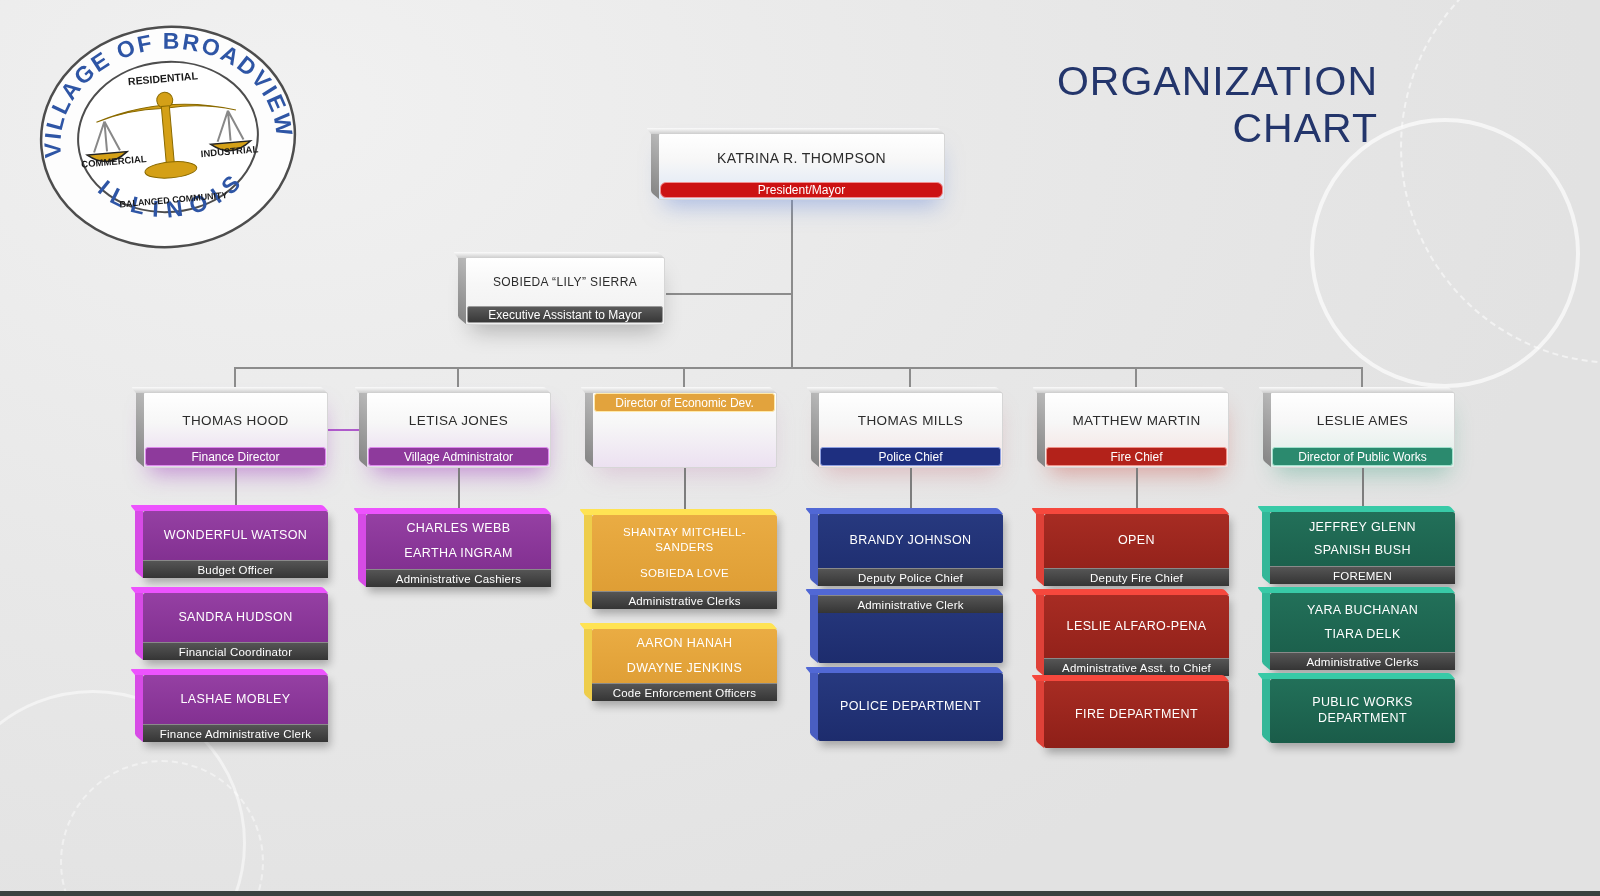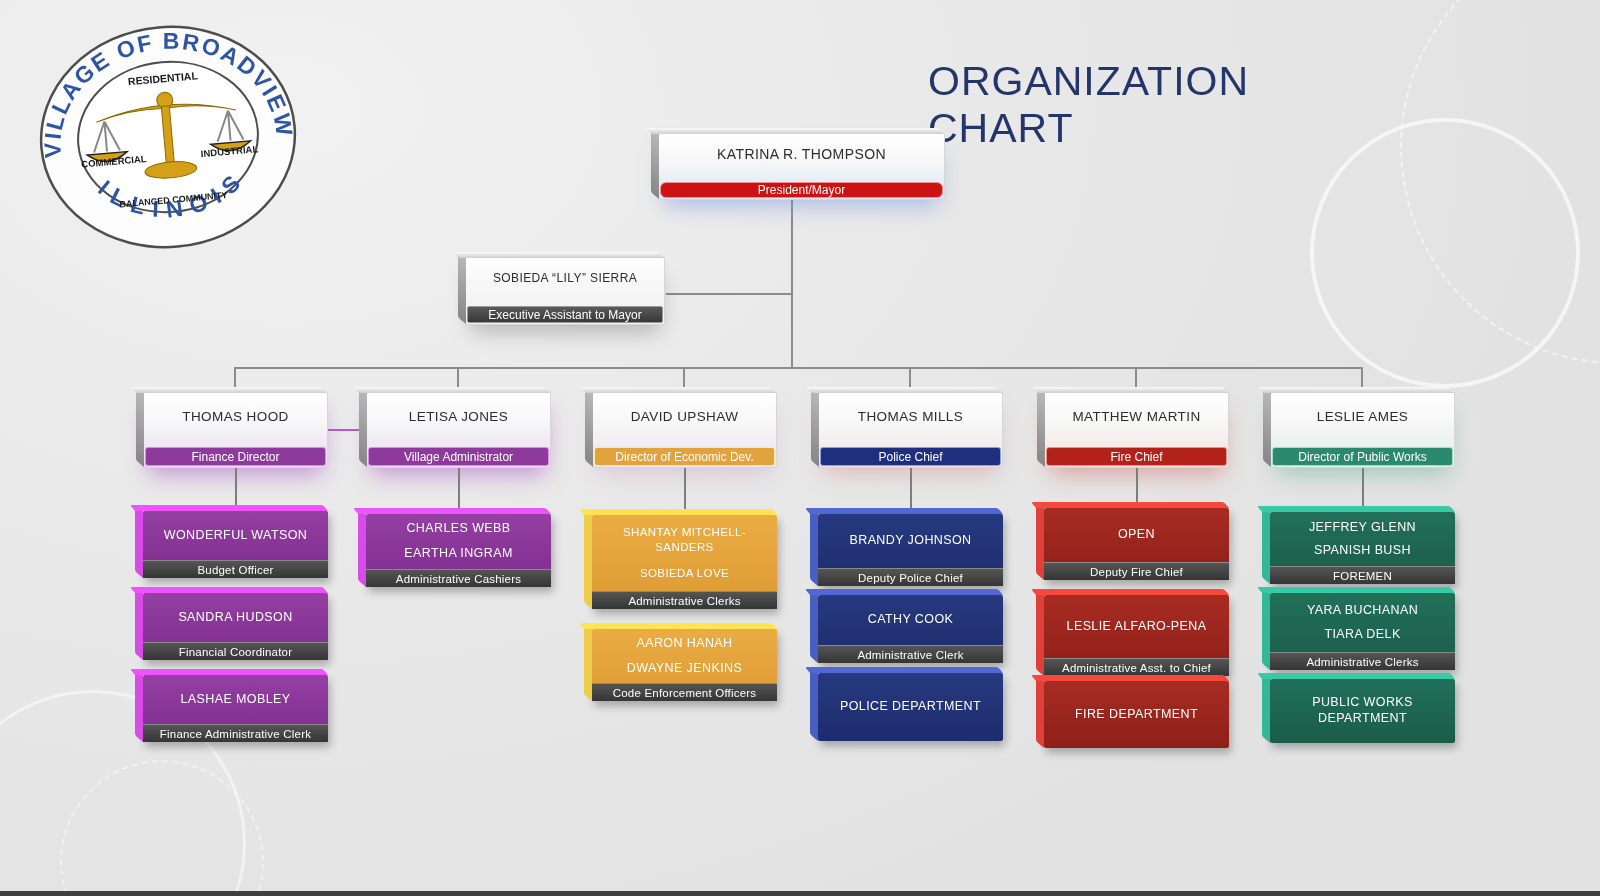--- a/index.html
+++ b/index.html
@@ -10,43 +10,43 @@
   }
   
   .deco { position:absolute; border-radius:50%; pointer-events:none; }
   .deco.d1 { left:1310px; top:118px; width:262px; height:262px; border:4px solid rgba(255,255,255,.65); }
   .deco.d2 { left:1400px; top:-70px; width:430px; height:430px; border:2px dashed rgba(255,255,255,.55); }
   .deco.d3 { left:-60px; top:690px; width:300px; height:300px; border:3px solid rgba(255,255,255,.5); }
   .deco.d4 { left:60px; top:760px; width:200px; height:200px; border:2px dashed rgba(255,255,255,.45); }
   .bottom-bar { position:absolute; left:0; right:0; bottom:0; height:5px; background:#3a423f; }
 
   .page-title {
-    position:absolute; left:928px; top:58px; width:450px; text-align:left;
+    position:absolute; left:928px; top:58px; width:450px; text-align:right;
     font-size:41px; letter-spacing:1px; color:#23356B;
   }
 
   
   .line { position:absolute; background:#8c8c8c; }
 
   
   .box3d { position:relative; border-radius:2px; }
   .box3d::before { content:""; position:absolute; left:-8px; top:0; width:8px; height:100%;
     transform:skewY(40deg); transform-origin:100% 0; border-radius:2px 0 0 2px; }
   .box3d::after { content:""; position:absolute; left:-8px; top:-6px; height:6px; width:calc(100% + 8px);
     transform:skewX(40deg); transform-origin:0 100%; border-radius:2px 2px 0 0; }
 
   
   .head { display:flex; flex-direction:column;
     background:linear-gradient(180deg,#ffffff 0%,#f7f7f7 40%, var(--tint,#eee) 100%);
     border:1px solid #d6d6d6; box-shadow:0 12px 22px -6px var(--glow, rgba(0,0,0,.25)); }
   .head::before { background:linear-gradient(180deg,#b9b9b9,#868686); }
   .head::after  { background:linear-gradient(180deg,#fbfbfb,#cdcdcd); }
   .hname { flex:1; display:flex; align-items:center; justify-content:center;
-    font-size:13.5px; letter-spacing:.4px; color:#2c2c2c; text-align:left; padding:8px 6px; }
-  .hband { height:17px; margin:8px 1px 1px; display:flex; align-items:center; justify-content:center;
+    font-size:13.5px; letter-spacing:.4px; color:#2c2c2c; text-align:left; padding:16px 6px; }
+  .hband { height:17px; margin:0 1px 1px; display:flex; align-items:center; justify-content:center;
     background:var(--band,#555); border:1px solid var(--bandb,#999); border-radius:3px;
     color:#fff; font-size:12px; }
 
   
   .sub { position:absolute; width:185px; display:flex; flex-direction:column;
     background:var(--fill,#777); color:#fff; box-shadow:2px 5px 9px rgba(0,0,0,.28); }
   .sub::before { background:var(--edge,#aaa); filter:brightness(.96); }
   .sub::after  { background:var(--edge,#aaa); filter:brightness(1.06); }
   .snames { flex:1; display:flex; flex-direction:column; align-items:center; justify-content:center;
     gap:9px; padding:2px 4px; }
@@ -186,21 +186,20 @@
       <div class="snames">
         <div class="sname">CHARLES WEBB</div>
         <div class="sname">EARTHA INGRAM</div>
       </div>
       <div class="sband">Administrative Cashiers</div>
     </div>
   </div>
 
   <div class="col c-gold" style="left:592px">
     <div class="head box3d">
-      <div class="hname">DAVID UPSHAW</div>
       <div class="hband">Director of Economic Dev.</div>
     </div>
     <div class="vline" style="top:76px;height:47px"></div>
     <div class="sub box3d" style="top:123px;height:94px">
       <div class="snames" style="gap:12px">
         <div class="sname" style="font-size:11.5px">SHANTAY MITCHELL-SANDERS</div>
         <div class="sname" style="font-size:11.5px">SOBIEDA LOVE</div>
       </div>
       <div class="sband">Administrative Clerks</div>
     </div>
@@ -219,39 +218,36 @@
       <div class="hband">Police Chief</div>
     </div>
     <div class="vline" style="top:76px;height:46px"></div>
     <div class="sub box3d" style="top:122px;height:72px">
       <div class="snames">
           <div class="sname">BRANDY JOHNSON</div>
         </div>
       <div class="sband">Deputy Police Chief</div>
     </div>
     <div class="sub box3d" style="top:203px;height:68px">
-      <div class="snames">
-          <div class="sname">CATHY COOK</div>
-        </div>
       <div class="sband">Administrative Clerk</div>
     </div>
     <div class="sub box3d" style="top:281px;height:68px">
       <div class="snames">
           <div class="sname">POLICE DEPARTMENT</div>
         </div>
     </div>
   </div>
 
   <div class="col c-red" style="left:1044px">
     <div class="head box3d">
       <div class="hname">MATTHEW MARTIN</div>
       <div class="hband">Fire Chief</div>
     </div>
     <div class="vline" style="top:76px;height:46px"></div>
-    <div class="sub box3d" style="top:116px;height:72px">
+    <div class="sub box3d" style="top:122px;height:72px">
       <div class="snames">
           <div class="sname">OPEN</div>
         </div>
       <div class="sband">Deputy Fire Chief</div>
     </div>
     <div class="sub box3d" style="top:203px;height:81px">
       <div class="snames">
           <div class="sname">LESLIE ALFARO-PENA</div>
         </div>
       <div class="sband">Administrative Asst. to Chief</div>

